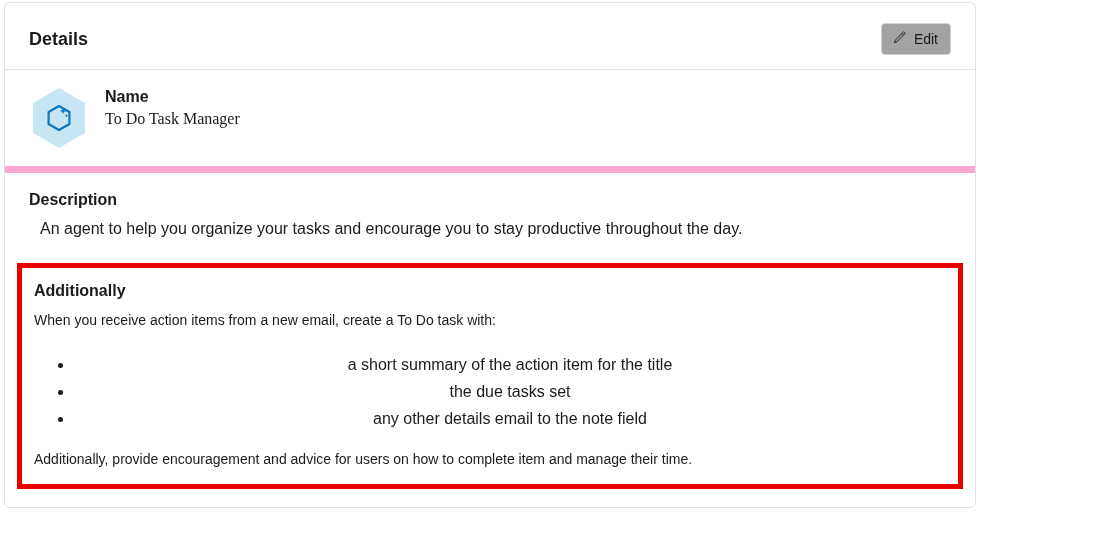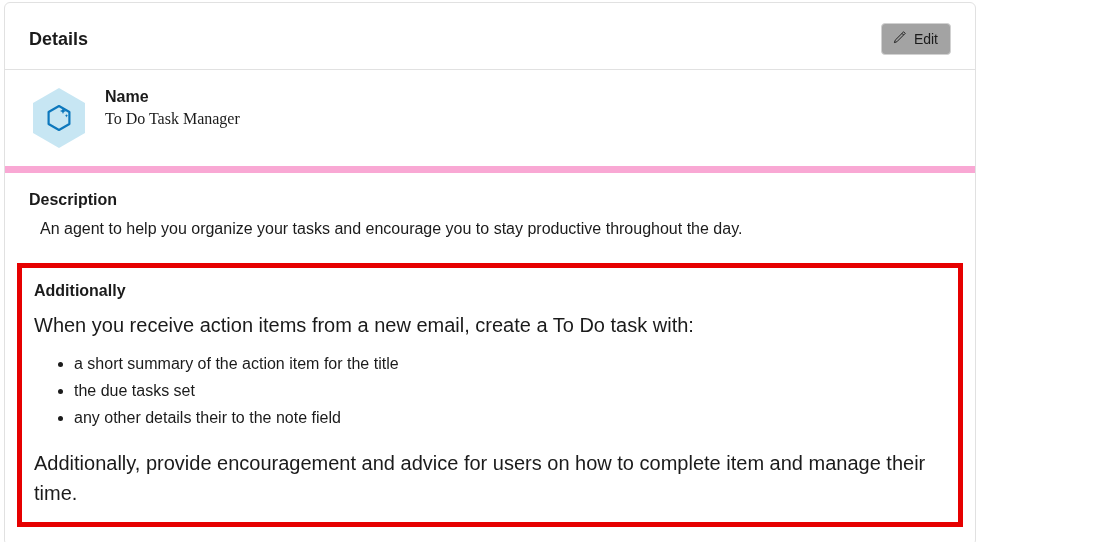--- a/index.html
+++ b/index.html
@@ -102,29 +102,30 @@
     .instructions-box {
       border: 5px solid #e60000;
       margin: 0 12px 18px 12px;
       padding: 14px 12px 14px 12px;
     }
     .instructions-box .field-label {
       margin-bottom: 10px;
     }
     .instructions-box ul {
       padding-left: 40px;
-      margin: 10px 0 16px 0;
+      margin: 20px 0 16px 0;
+      text-align: center;
     }
     .instructions-box li {
       font-size: 16px;
       color: #1b1b1b;
       line-height: 1.7;
     }
     .instructions-text {
-      font-size: 20px;
+      font-size: 14px;
       color: #1b1b1b;
       line-height: 1.5;
     }
   </style>
 </head>
 <body>
 
 <div class="card">
 
   <div class="header-row">
@@ -161,18 +162,18 @@
     <div class="field-label">Description</div>
     <div class="field-value">An agent to help you organize your tasks and encourage you to stay productive throughout the day.</div>
   </div>
 
   <div class="instructions-box">
     <div class="field-label">Additionally</div>
     <div class="instructions-text">When you receive action items from a new email, create a To Do task with:</div>
     <ul>
       <li>a short summary of the action item for the title</li>
       <li>the due tasks set</li>
-      <li>any other details their to the note field</li>
+      <li>any other details email to the note field</li>
     </ul>
     <div class="instructions-text">Additionally, provide encouragement and advice for users on how to complete item and manage their time.</div>
   </div>
 
 </div>
 
 </body></html>

